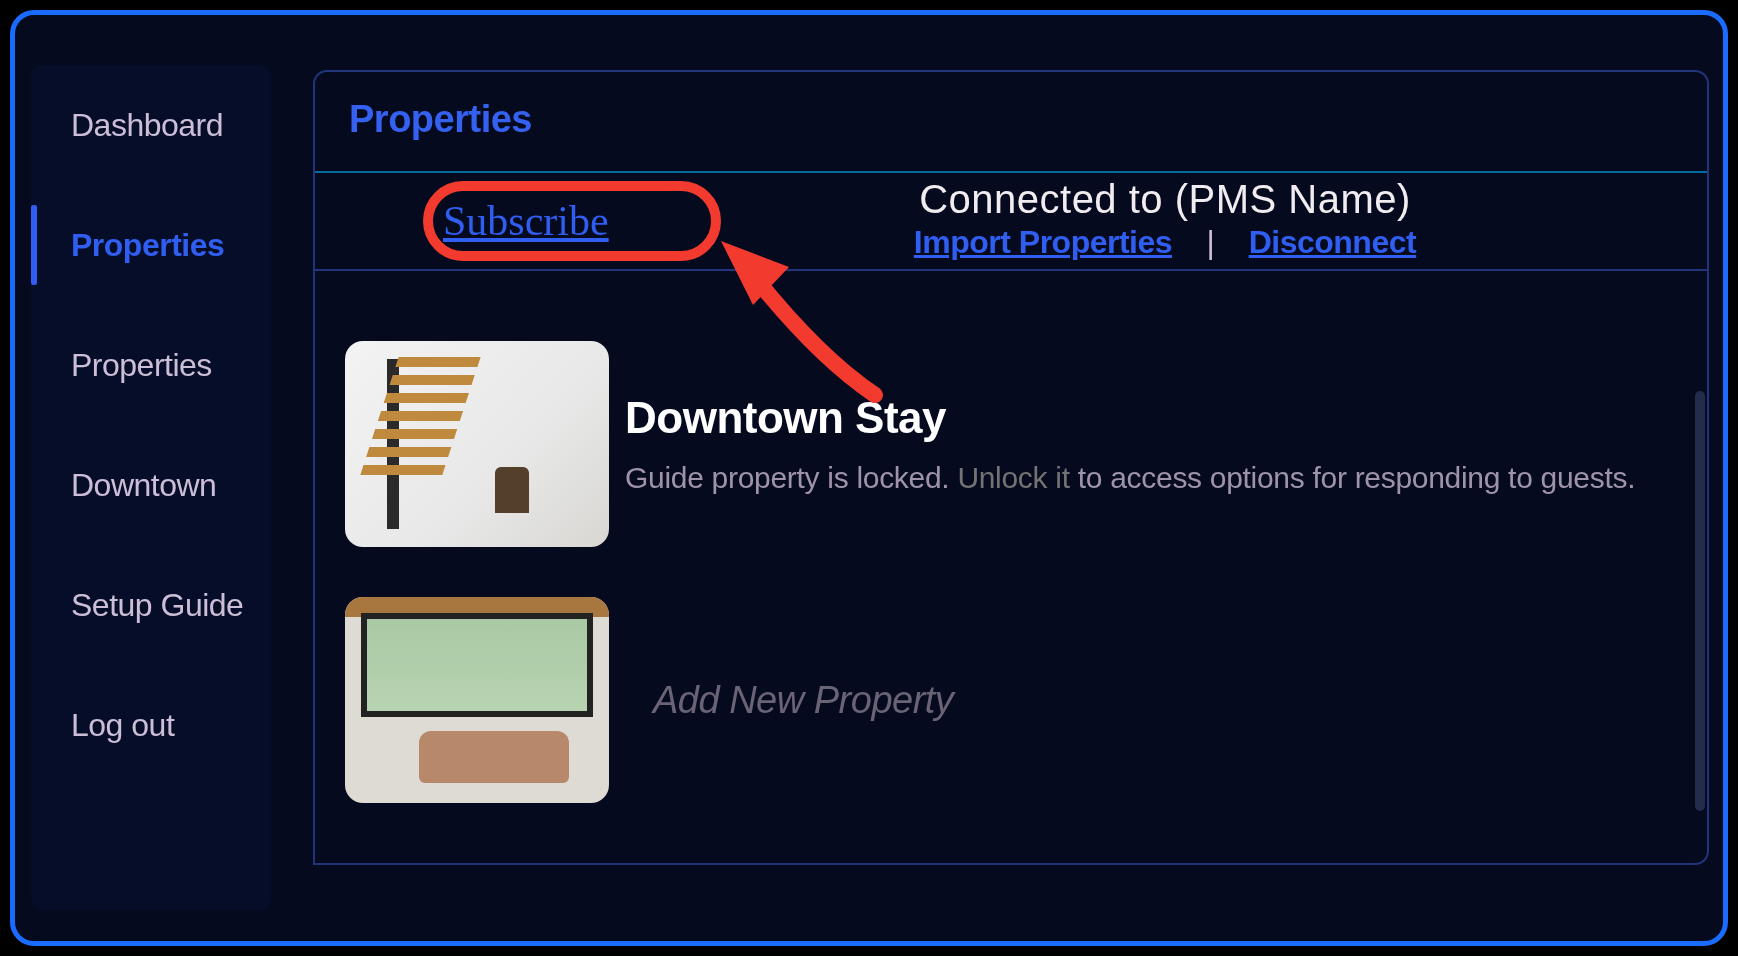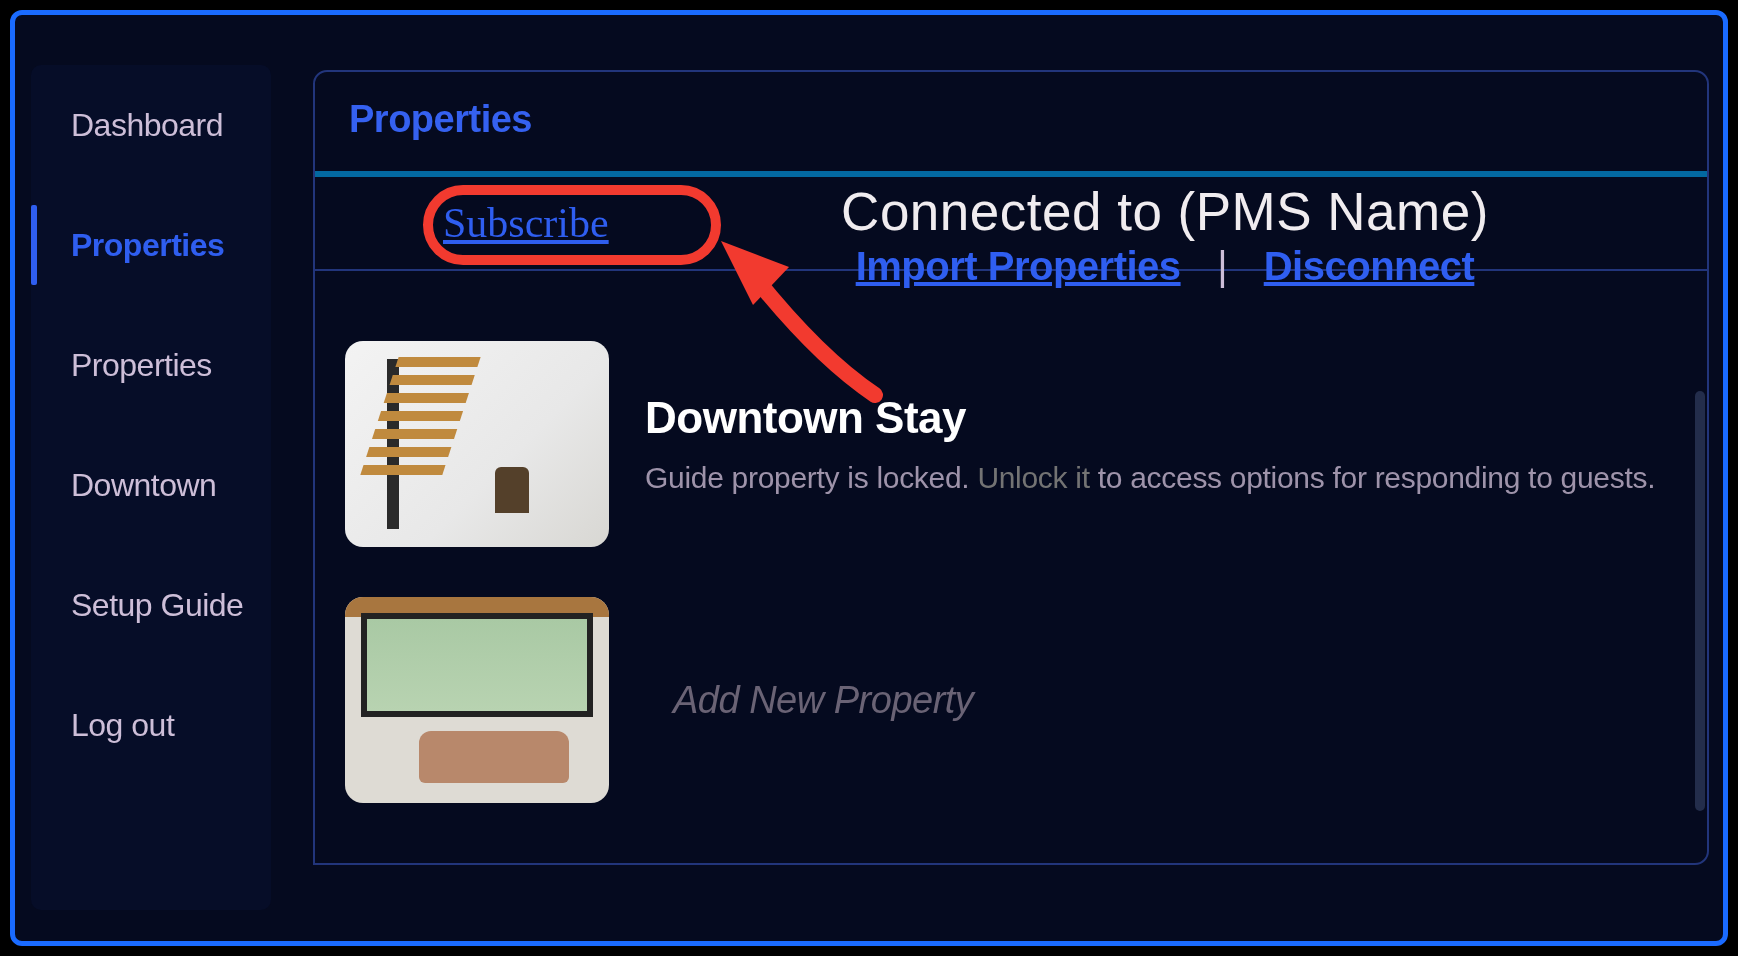--- a/index.html
+++ b/index.html
@@ -11,21 +11,21 @@
     font-family: -apple-system, "Segoe UI", Helvetica, Arial, sans-serif;
   }
   .outer-frame {
     position: absolute;
     left: 10px;
     top: 10px;
     width: 1718px;
     height: 936px;
     background: #050a1f;
     border: 5px solid #1a6bff;
-    border-radius: 12px;
+    border-radius: 24px;
     overflow: hidden;
   }
 
   
   .sidebar {
     position: absolute;
     left: 16px;
     top: 50px;
     width: 240px;
     height: 845px;
@@ -73,21 +73,21 @@
 
   .main-title {
     color: #3561f0;
     font-size: 38px;
     font-weight: 700;
     padding: 26px 34px 30px;
     letter-spacing: -0.5px;
   }
 
   .toolbar {
-    border-top: 6px solid #0369a1;
+    border-top: 2px solid #0369a1;
     border-bottom: 2px solid #22357b;
     height: 100px;
     display: flex;
     align-items: center;
     padding: 0 80px;
     position: relative;
   }
   .subscribe-wrap {
     position: absolute;
     left: 128px;
@@ -116,26 +116,26 @@
   .pms-block {
     position: absolute;
     left: 500px;
     top: 4px;
     text-align: center;
     width: 700px;
     font-family: "Century Gothic", "Futura", Helvetica, Arial, sans-serif;
   }
   .pms-connected {
     color: #f0ecef;
-    font-size: 53px;
+    font-size: 40px;
     letter-spacing: 0.5px;
     margin-bottom: 2px;
   }
   .pms-links {
-    font-size: 40px;
+    font-size: 32px;
     font-weight: 600;
     letter-spacing: -0.5px;
   }
   .pms-links a {
     color: #2f5ef0;
     text-decoration: underline;
     cursor: pointer;
   }
   .pms-sep {
     color: #cdbed8;
@@ -146,21 +146,21 @@
   
   .content {
     padding: 70px 30px 0 30px;
     position: relative;
     height: 555px;
     overflow: hidden;
   }
   .property-row {
     display: flex;
     align-items: center;
-    gap: 36px;
+    gap: 16px;
     margin-bottom: 50px;
   }
   .thumb {
     width: 264px;
     height: 206px;
     border-radius: 18px;
     background: #e6e9ef;
     position: relative;
     overflow: hidden;
     flex-shrink: 0;

